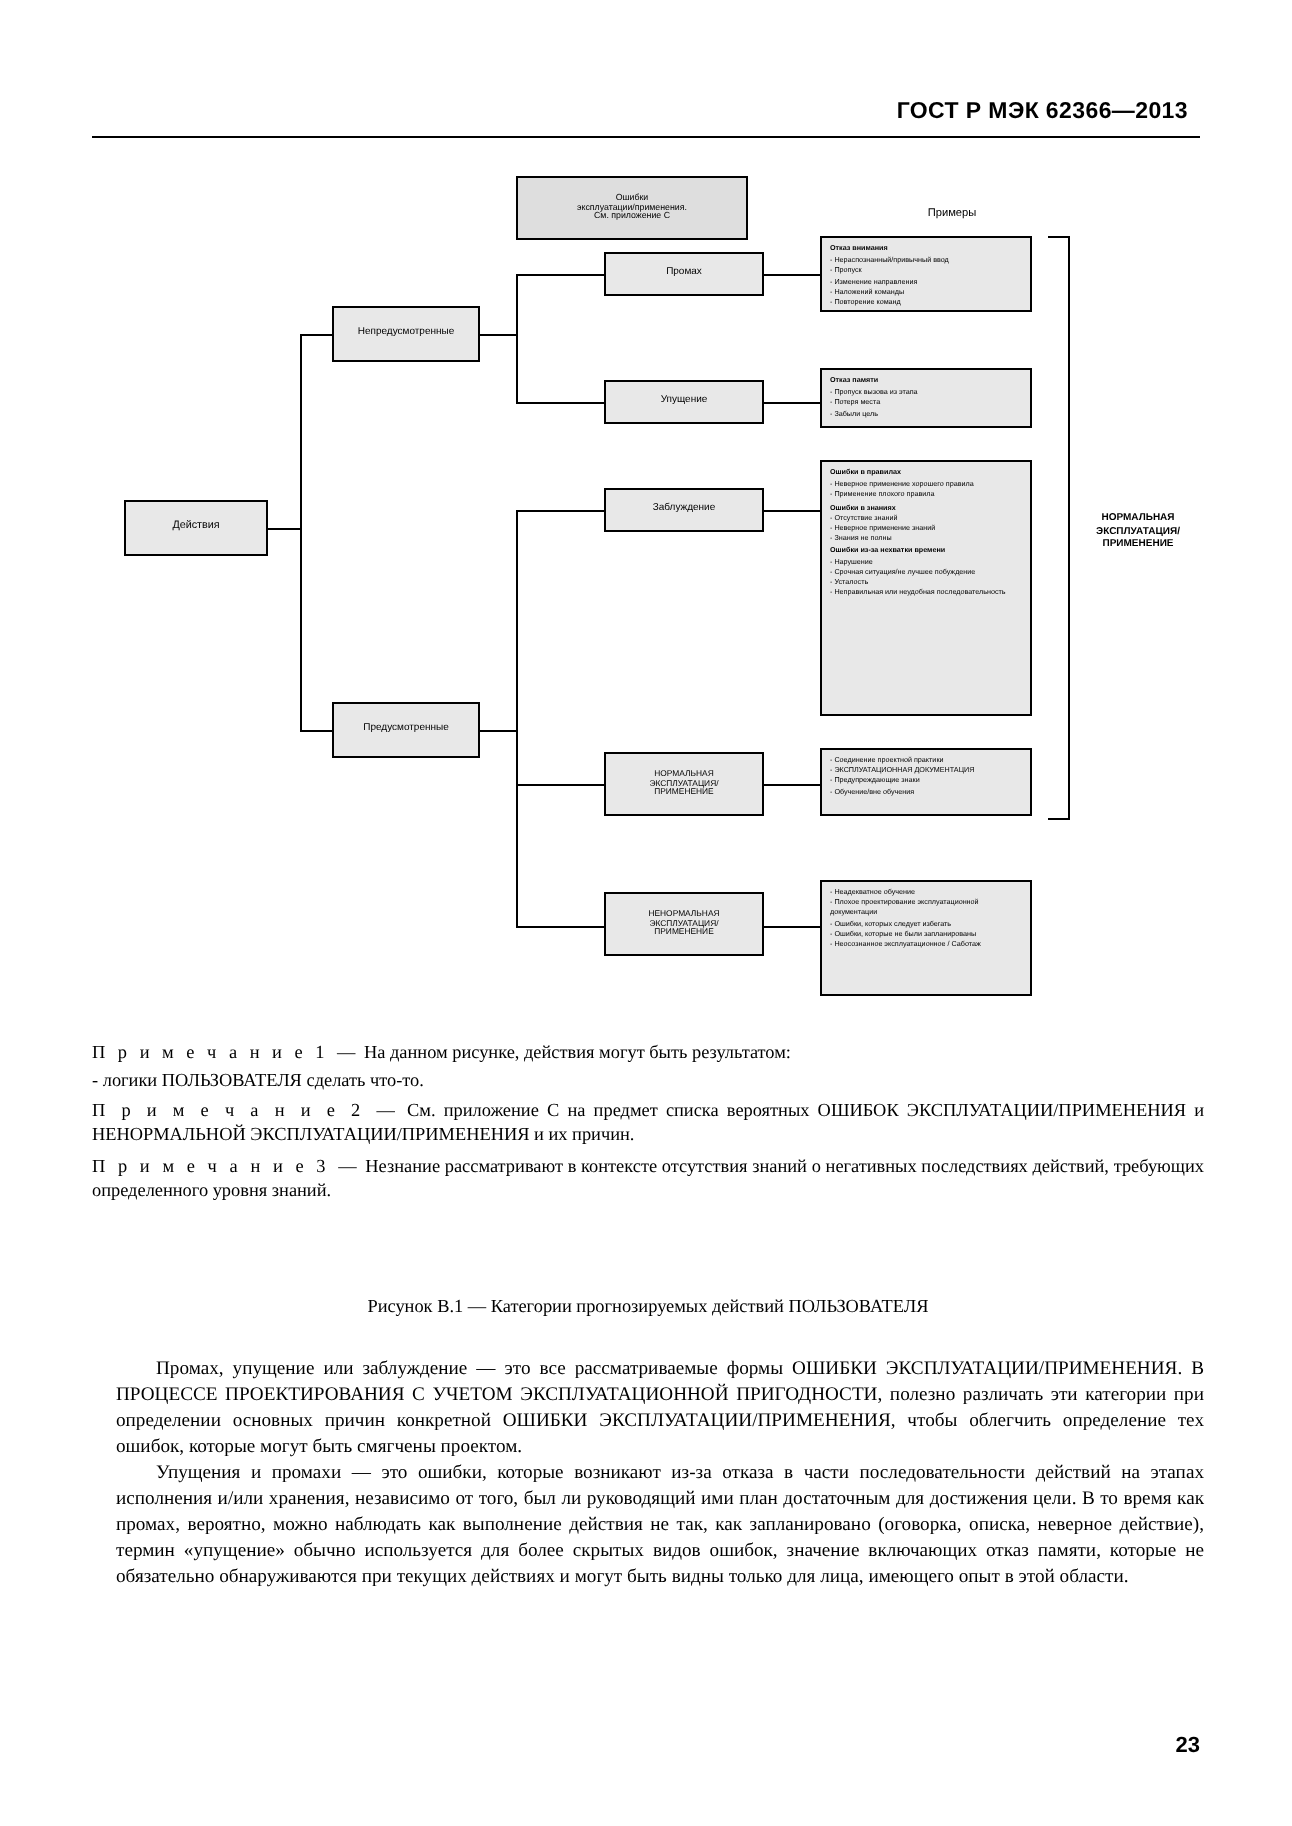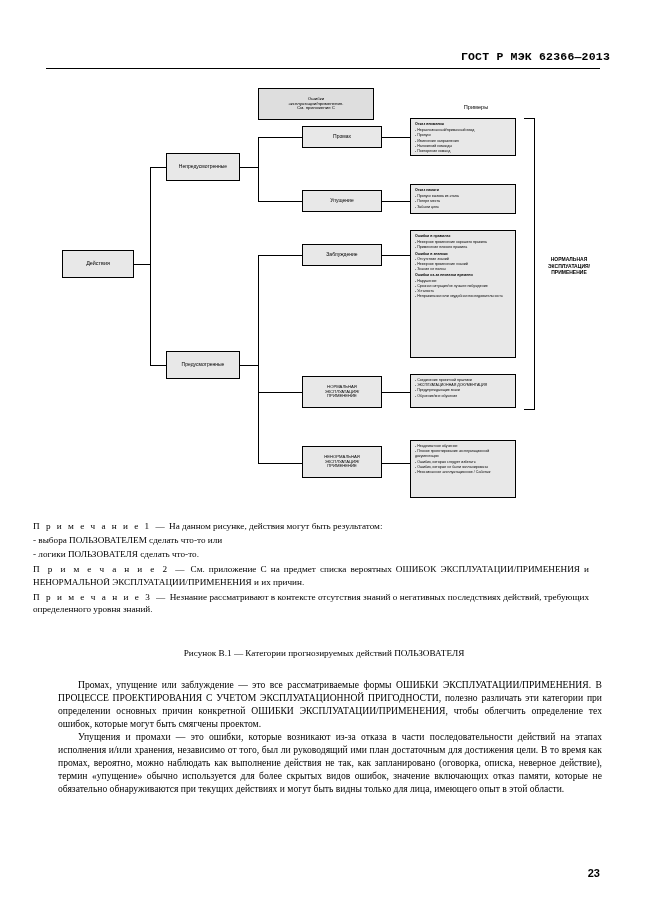--- a/index.html
+++ b/index.html
@@ -7,22 +7,22 @@
     width:646px; height:913px;
     background:#ffffff;
     font-family:"Liberation Serif", serif;
     color:#000;
     position:relative;
     overflow:hidden;
   }
   .page{position:relative; width:646px; height:913px;}
 
   .header{
-    position:absolute; top:50px; right:36px;
-    font-family:Liberation Mono, monospace;
+    position:absolute; top:50px; right:52px;
+    font-family:Liberation Sans, sans-serif;
     font-weight:bold; font-size:11.5px; letter-spacing:0.2px;
   }
   .rule{
     position:absolute; left:46px; right:46px; top:68px;
     border-top:1px solid #000; height:0;
   }
 
   
   .diagram{position:absolute; left:46px; top:78px; width:556px; height:440px;}
   .box{
@@ -56,21 +56,21 @@
   .ex-head{font-weight:bold; margin-bottom:1px;}
   .ex-sub{font-weight:bold; margin-top:1px;}
 
   .bracket{position:absolute; border:1px solid #000; border-left:none; width:10px;}
   .bracket-lbl{
     position:absolute; font-family:"Liberation Sans", sans-serif;
     font-size:5px; font-weight:bold; text-align:center; line-height:1.25;
   }
 
   
-  .notes{position:absolute; left:33px; top:520px; width:556px; font-size:9.2px; line-height:1.32;}
+  .notes{position:absolute; left:46px; top:520px; width:556px; font-size:9.2px; line-height:1.32;}
   .notes p{margin:0 0 2px 0; text-align:justify;}
   .sp{letter-spacing:2px;}
 
   .figcap{
     position:absolute; left:46px; top:648px; width:556px;
     text-align:center; font-size:9.2px;
   }
 
   .body-text{position:absolute; left:46px; top:678px; width:556px; font-size:9.6px; line-height:1.36;}
   .body-text p{margin:0 0 0 12px; text-align:justify; text-indent:20px;}
@@ -219,21 +219,20 @@
 ЭКСПЛУАТАЦИЯ/
 ПРИМЕНЕНИЕ</span>
     </div>
   </div>
 
   <div class="notes">
     <p>
       <span class="sp">П р и м е ч а н и е  1 —</span>
       <span>На данном рисунке, действия могут быть результатом:</span>
     </p>
-    <p>- выбора ПОЛЬЗОВАТЕЛЕМ сделать что-то или</p>
     <p>- логики ПОЛЬЗОВАТЕЛЯ сделать что-то.</p>
     <p style="margin-top:3px;">
       <span class="sp">П р и м е ч а н и е  2 —</span>
       <span>См. приложение С на предмет списка вероятных ОШИБОК ЭКСПЛУАТАЦИИ/ПРИМЕНЕНИЯ и НЕНОРМАЛЬНОЙ ЭКСПЛУАТАЦИИ/ПРИМЕНЕНИЯ и их причин.</span>
     </p>
     <p style="margin-top:3px;">
       <span class="sp">П р и м е ч а н и е  3 —</span>
       <span>Незнание рассматривают в контексте отсутствия знаний о негативных последствиях действий, требующих определенного уровня знаний.</span>
     </p>
   </div>

